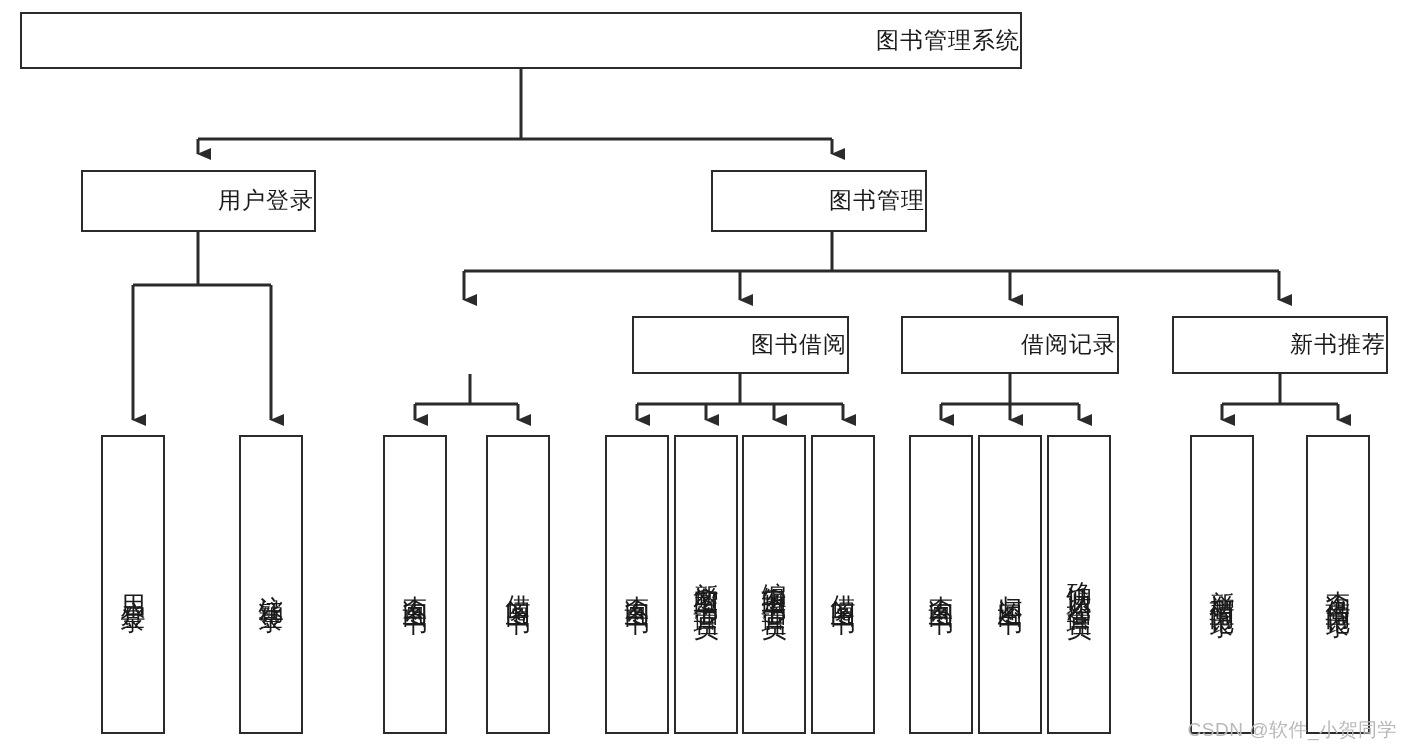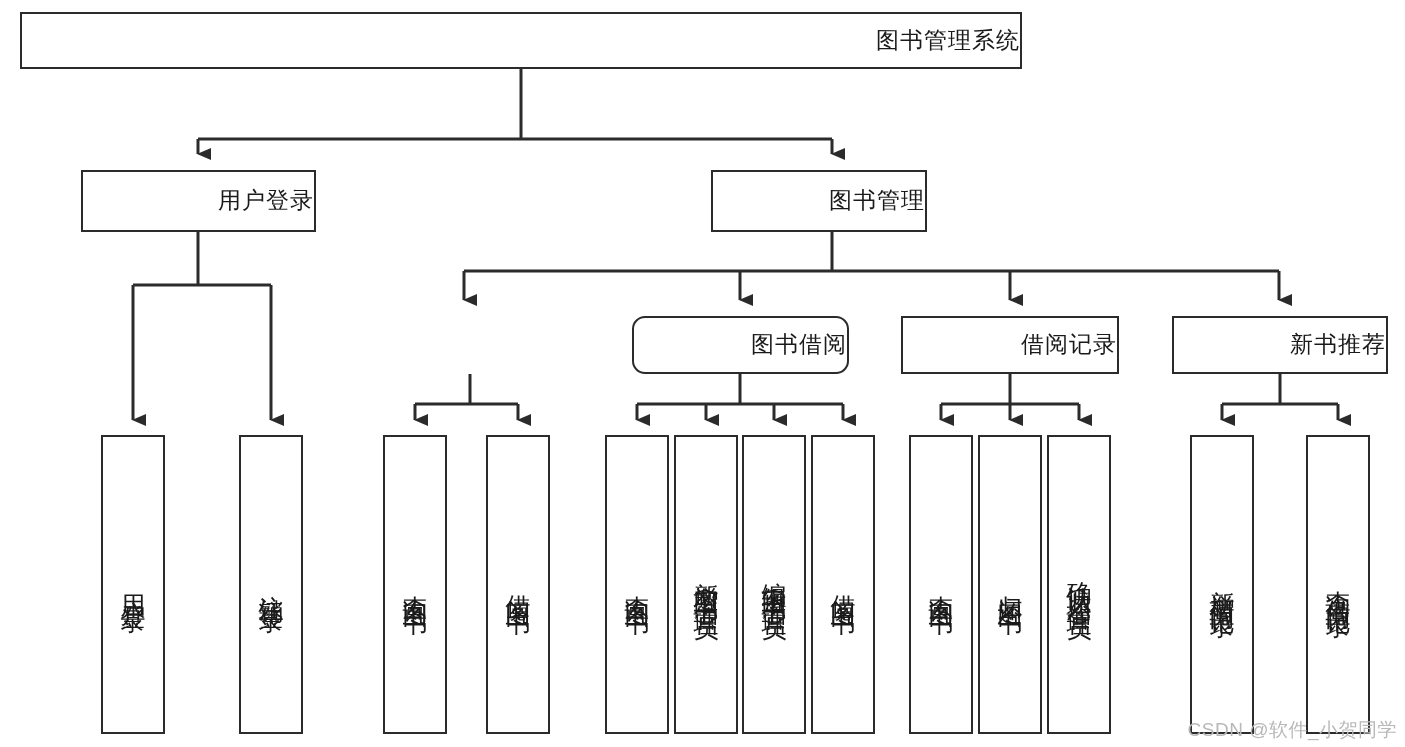--- a/index.html
+++ b/index.html
@@ -127,21 +127,21 @@
     <span>图书管理系统</span>
   </div>
 
   <div class="node horiz" style="left:81px; top:170px; width:235px; height:62px;">
     <span>用户登录</span>
   </div>
   <div class="node horiz" style="left:711px; top:170px; width:216px; height:62px;">
     <span>图书管理</span>
   </div>
 
-  <div class="node horiz" style="left:632px; top:316px; width:217px; height:58px;border-radius:13px;">
+  <div class="node horiz" style="left:632px; top:316px; width:217px; height:58px;">
     <span>图书借阅</span>
   </div>
   <div class="node horiz" style="left:901px; top:316px; width:218px; height:58px;">
     <span>借阅记录</span>
   </div>
   <div class="node horiz" style="left:1172px; top:316px; width:216px; height:58px;">
     <span>新书推荐</span>
   </div>
 
   <div class="node vert" style="left:101px; top:435px; width:64px; height:299px;">

